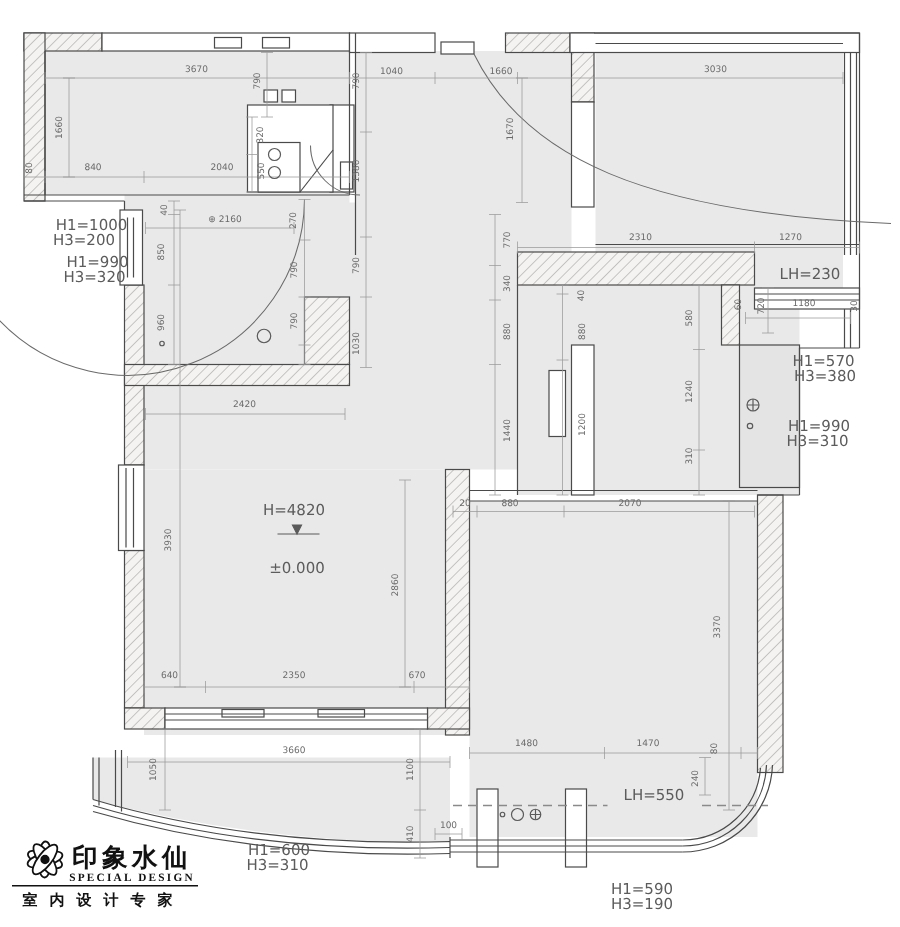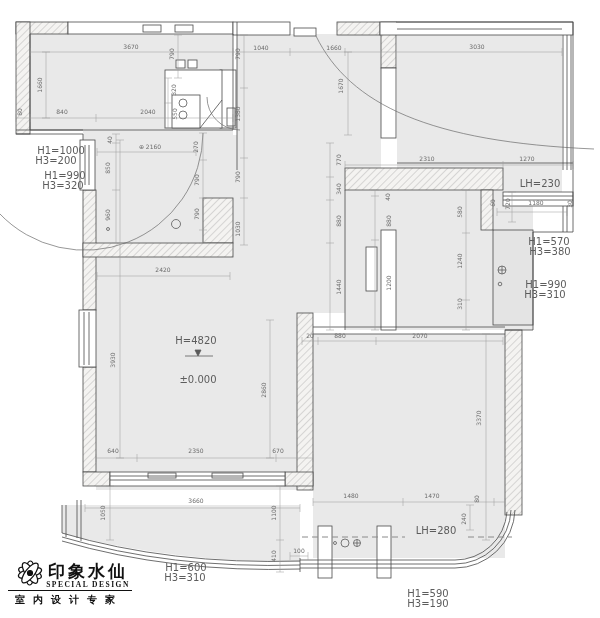--- a/index.html
+++ b/index.html
@@ -253,14 +253,14 @@
     <div class="note" style="left: 549px; top: 242px;">H1=570</div>
     <div class="note" style="left: 550px; top: 252px;">H3=380</div>
     <div class="note" style="left: 546px; top: 285px;">H1=990</div>
     <div class="note" style="left: 545px; top: 295px;">H3=310</div>
     <div class="note" style="left: 196px; top: 341px;">H=4820</div>
     <div class="note" style="left: 198px; top: 351px; margin-top: 29px;">±0.000</div>
     <div class="note" style="left: 186px; top: 568px;">H1=600</div>
     <div class="note" style="left: 185px; top: 578px;">H3=310</div>
     <div class="note" style="left: 428px; top: 594px;">H1=590</div>
     <div class="note" style="left: 428px; top: 604px;">H3=190</div>
-    <div class="note" style="left: 436px; top: 531px;">LH=280</div>
+    <div class="note" style="left: 436px; top: 531px;">LH=550</div>
   </div>
 
 </body></html>

